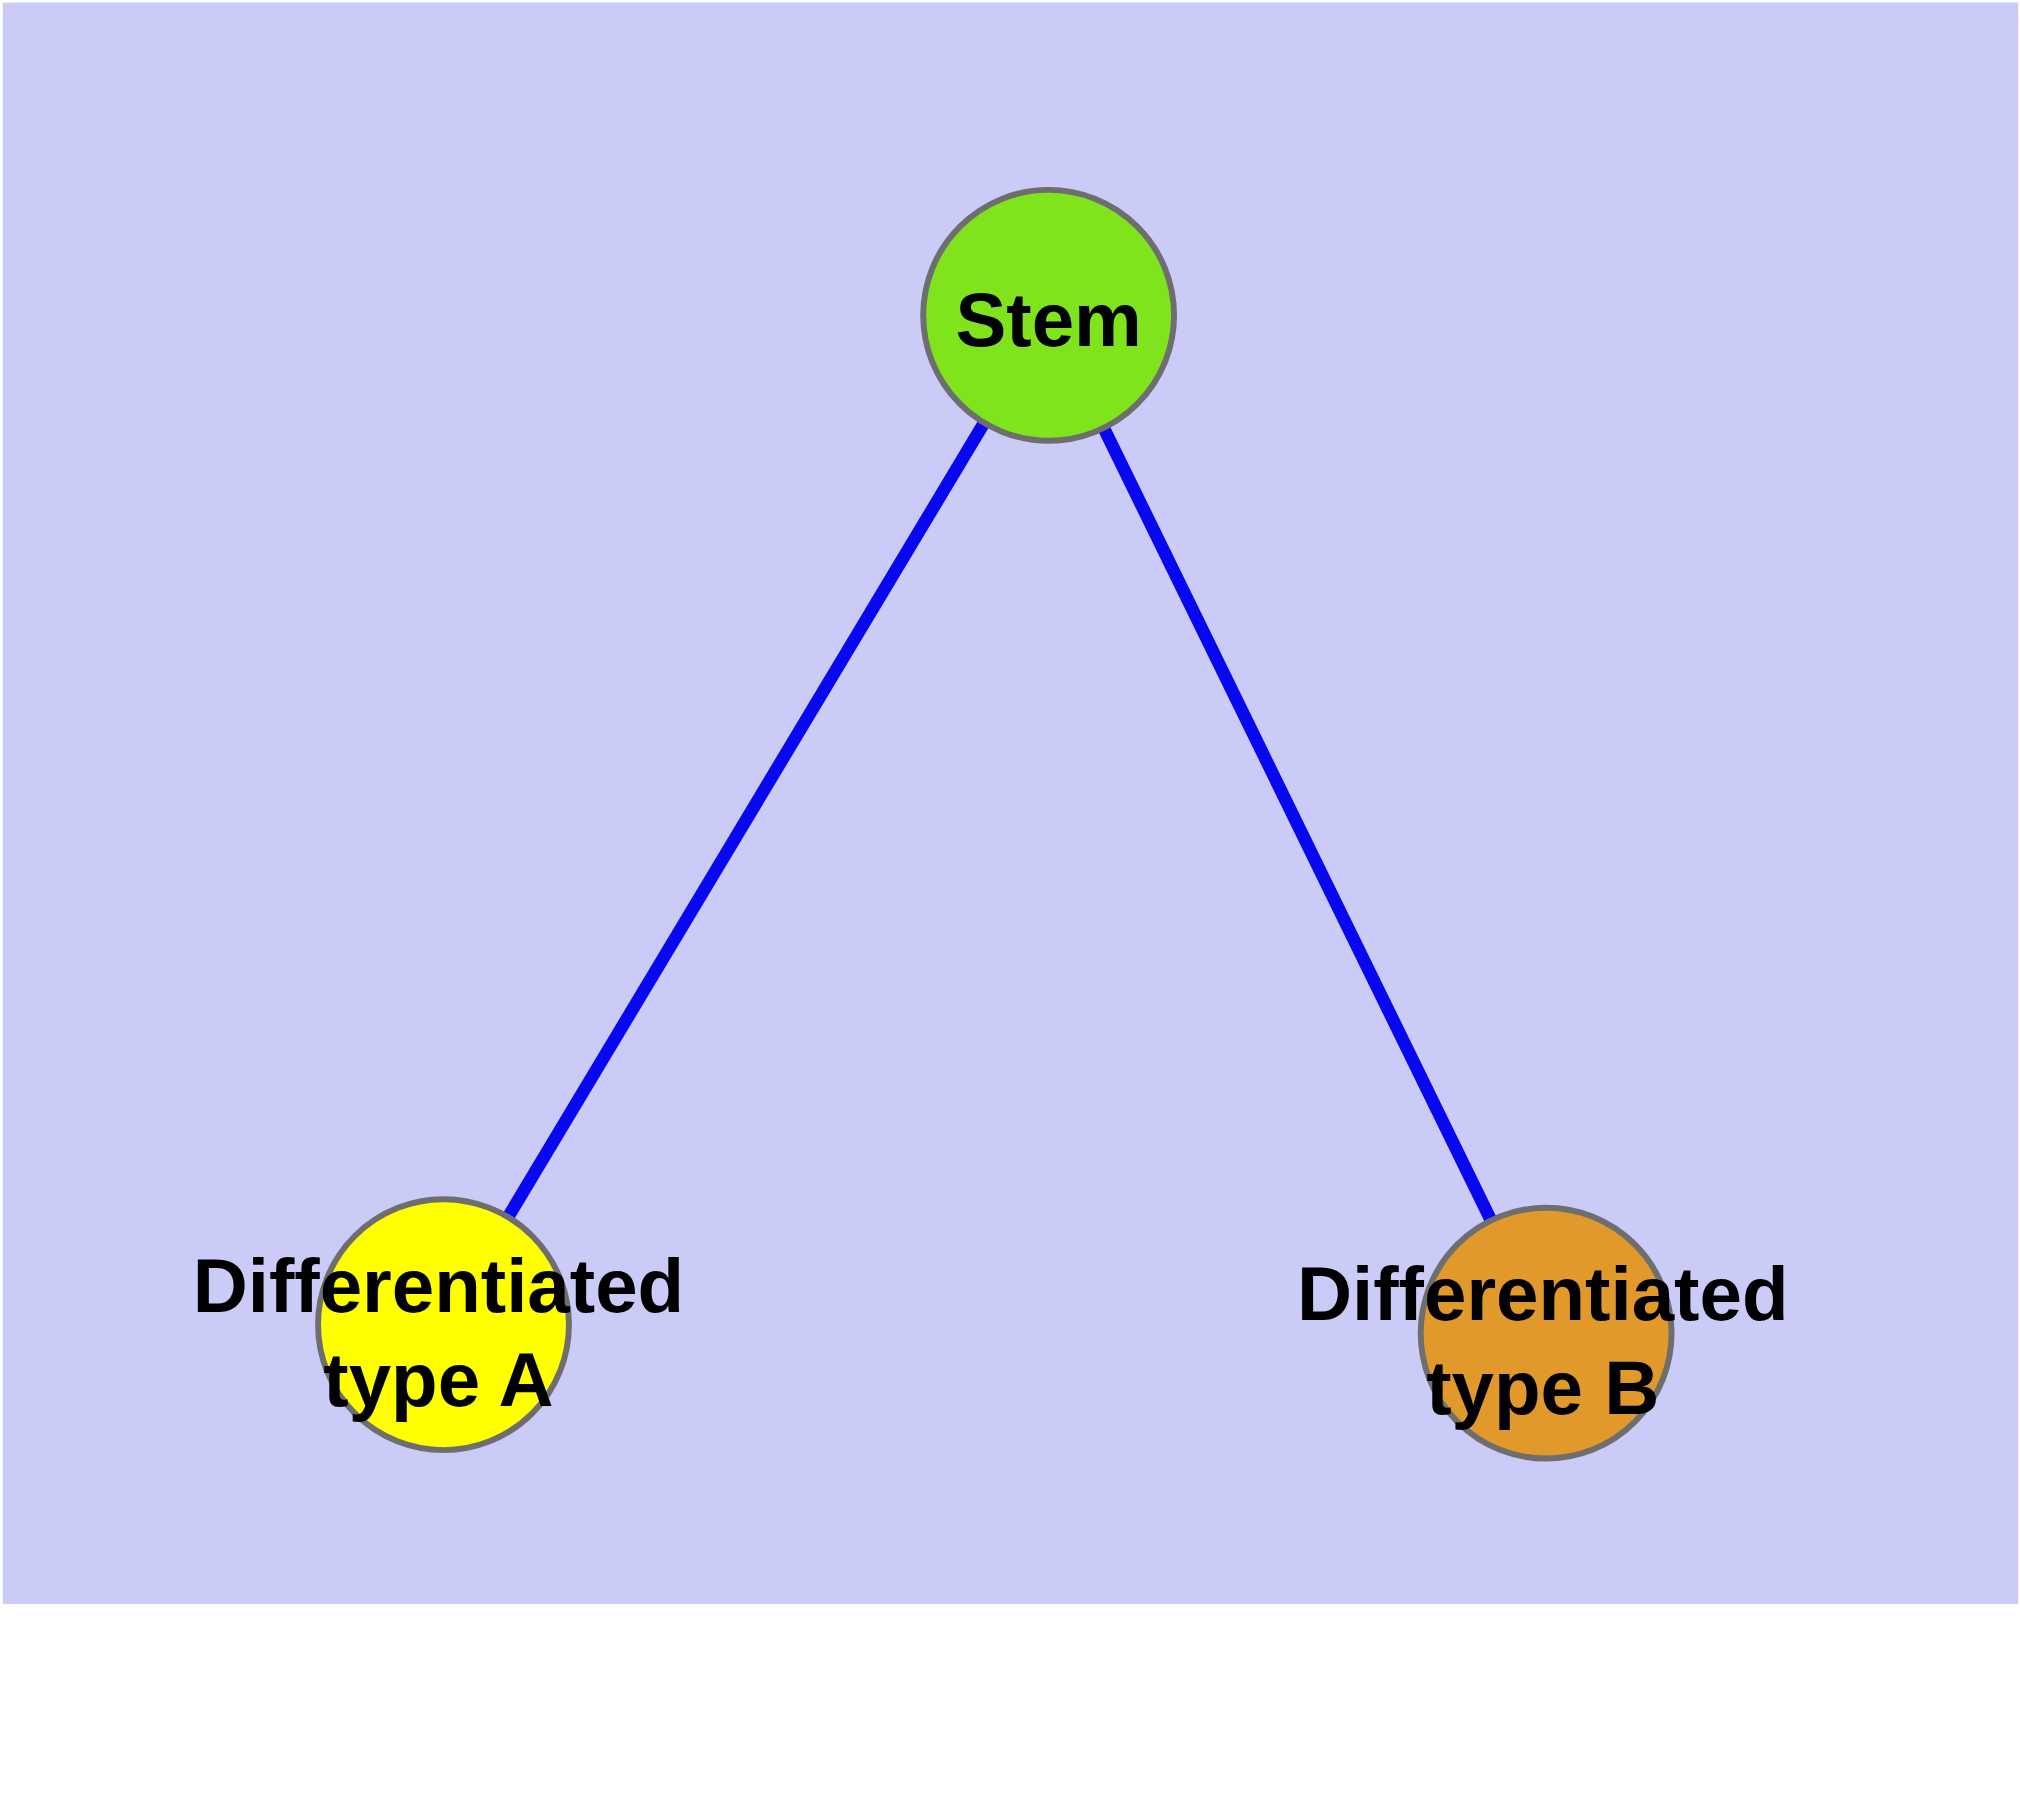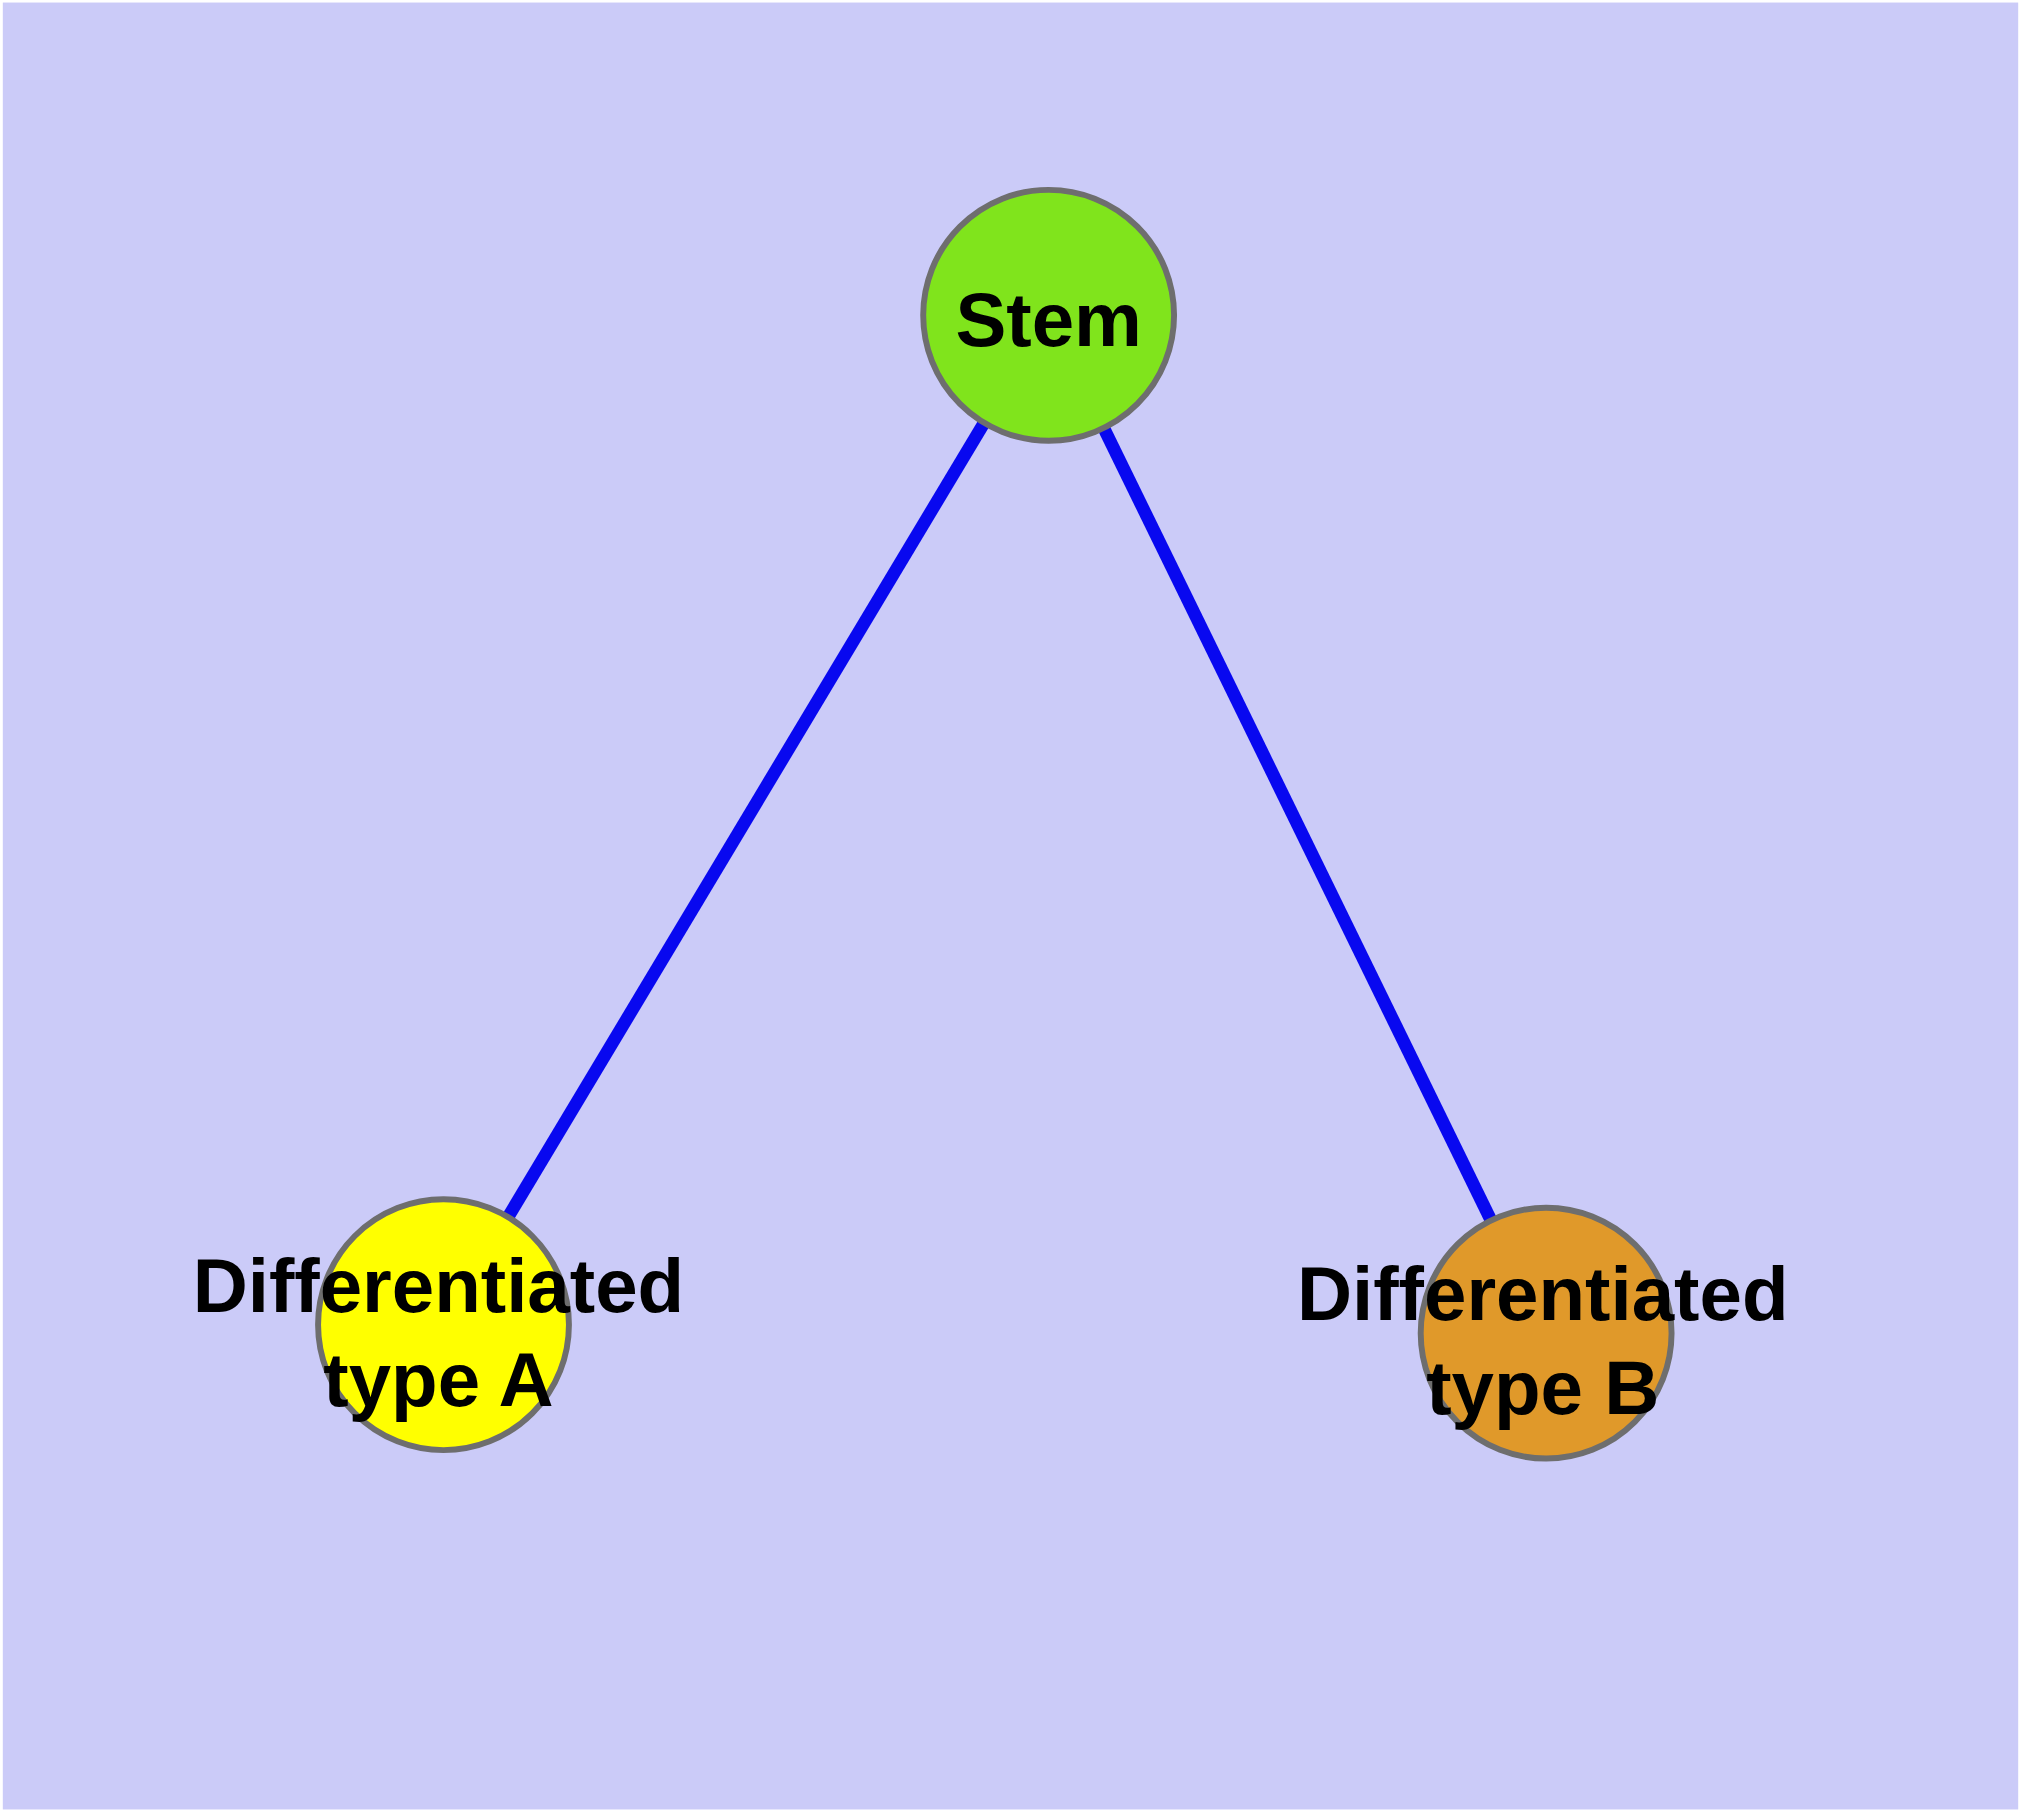--- a/index.html
+++ b/index.html
@@ -4,21 +4,21 @@
 <style>
   html, body {
     margin: 0;
     padding: 0;
     background: #ffffff;
     font-family: "Liberation Sans", sans-serif;
   }
   .canvas-wrap {
     position: relative;
     width: 2021px;
-    height: 1812px;
+    height: 1604px;
     background: #ffffff;
     overflow: hidden;
   }
   svg.diagram {
     display: block;
     width: 2021px;
     height: 1812px;
   }
   .edge {
     stroke-width: 15px;

